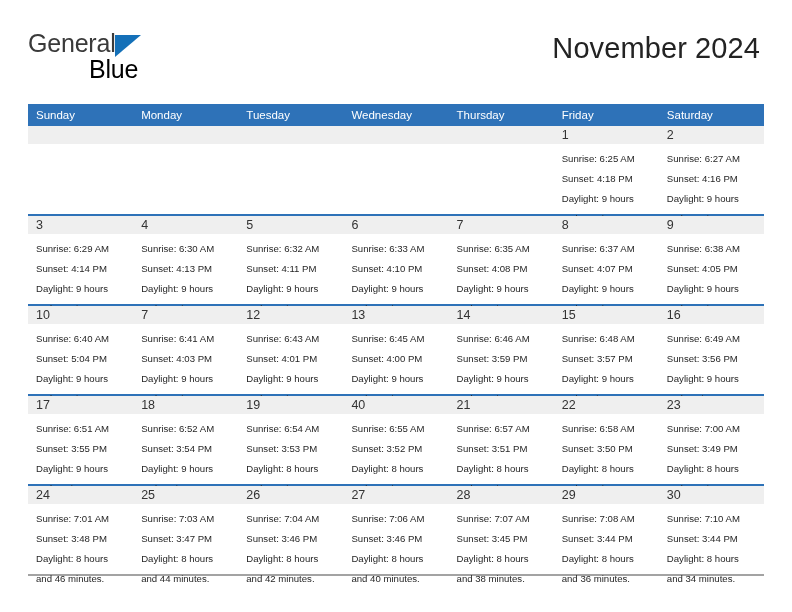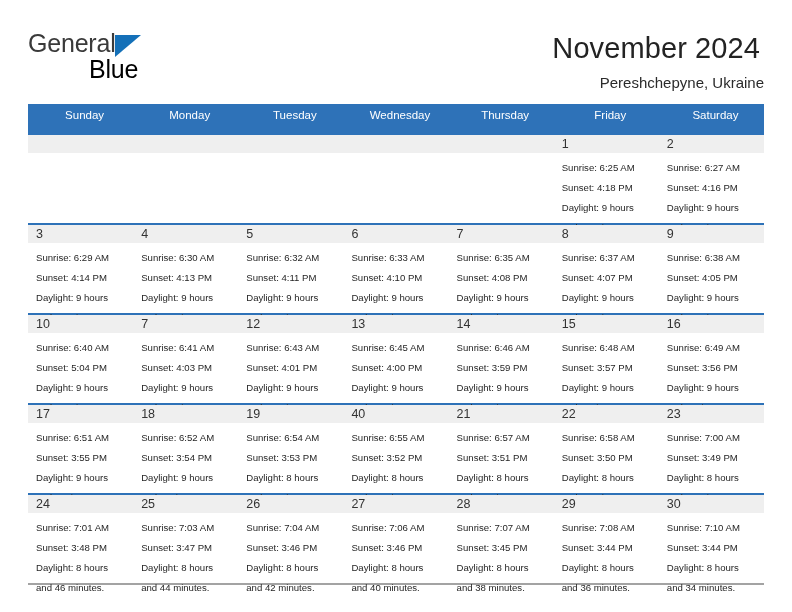--- a/index.html
+++ b/index.html
@@ -96,22 +96,22 @@
     width: 736px;
     border-collapse: collapse;
     table-layout: fixed;
   }
 
   .calendar th {
     background: #2E72B8;
     color: #ffffff;
     font-size: 11.5px;
     font-weight: normal;
-    text-align: center;
-    padding: 5px 0 14px 8px;
+    text-align: left;
+    padding: 5px 0 5px 8px;
     height: 12px;
     border: none;
   }
 
   .calendar td {
     width: 105.14px;
     vertical-align: top;
     padding: 0;
     border: none;
     border-bottom: 2px solid #2E72B8;
@@ -154,21 +154,20 @@
 
   <div class="header">
 
     <div class="brand">
       <span class="brand-line1">General</span><span class="brand-triangle"></span>
       <span class="brand-line2">Blue</span>
     </div>
 
     <div class="titles">
       <h1 class="cal-title">November 2024</h1>
-      <p class="cal-subtitle">Pereshchepyne, Ukraine</p>
     </div>
 
   </div>
 
   <table class="calendar">
     <thead>
       <tr>
         <th>Sunday</th>
         <th>Monday</th>
         <th>Tuesday</th>

